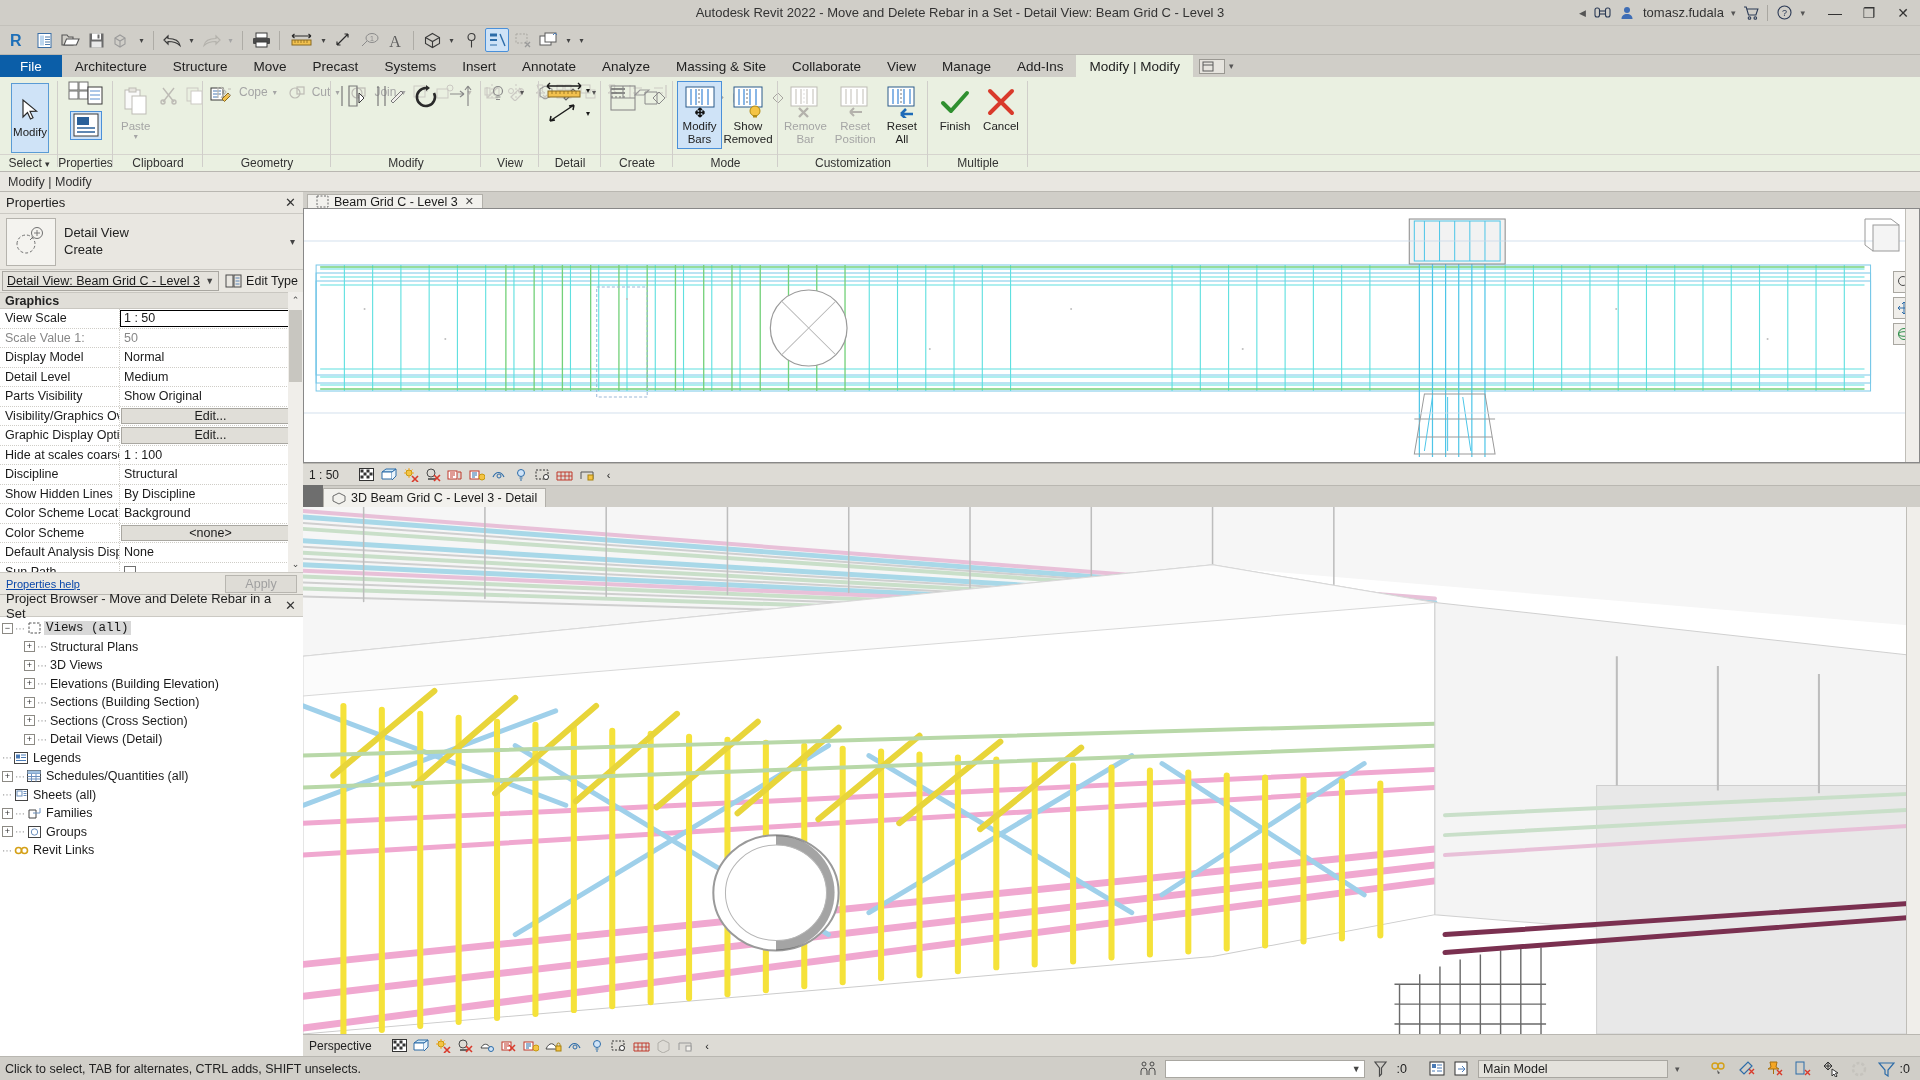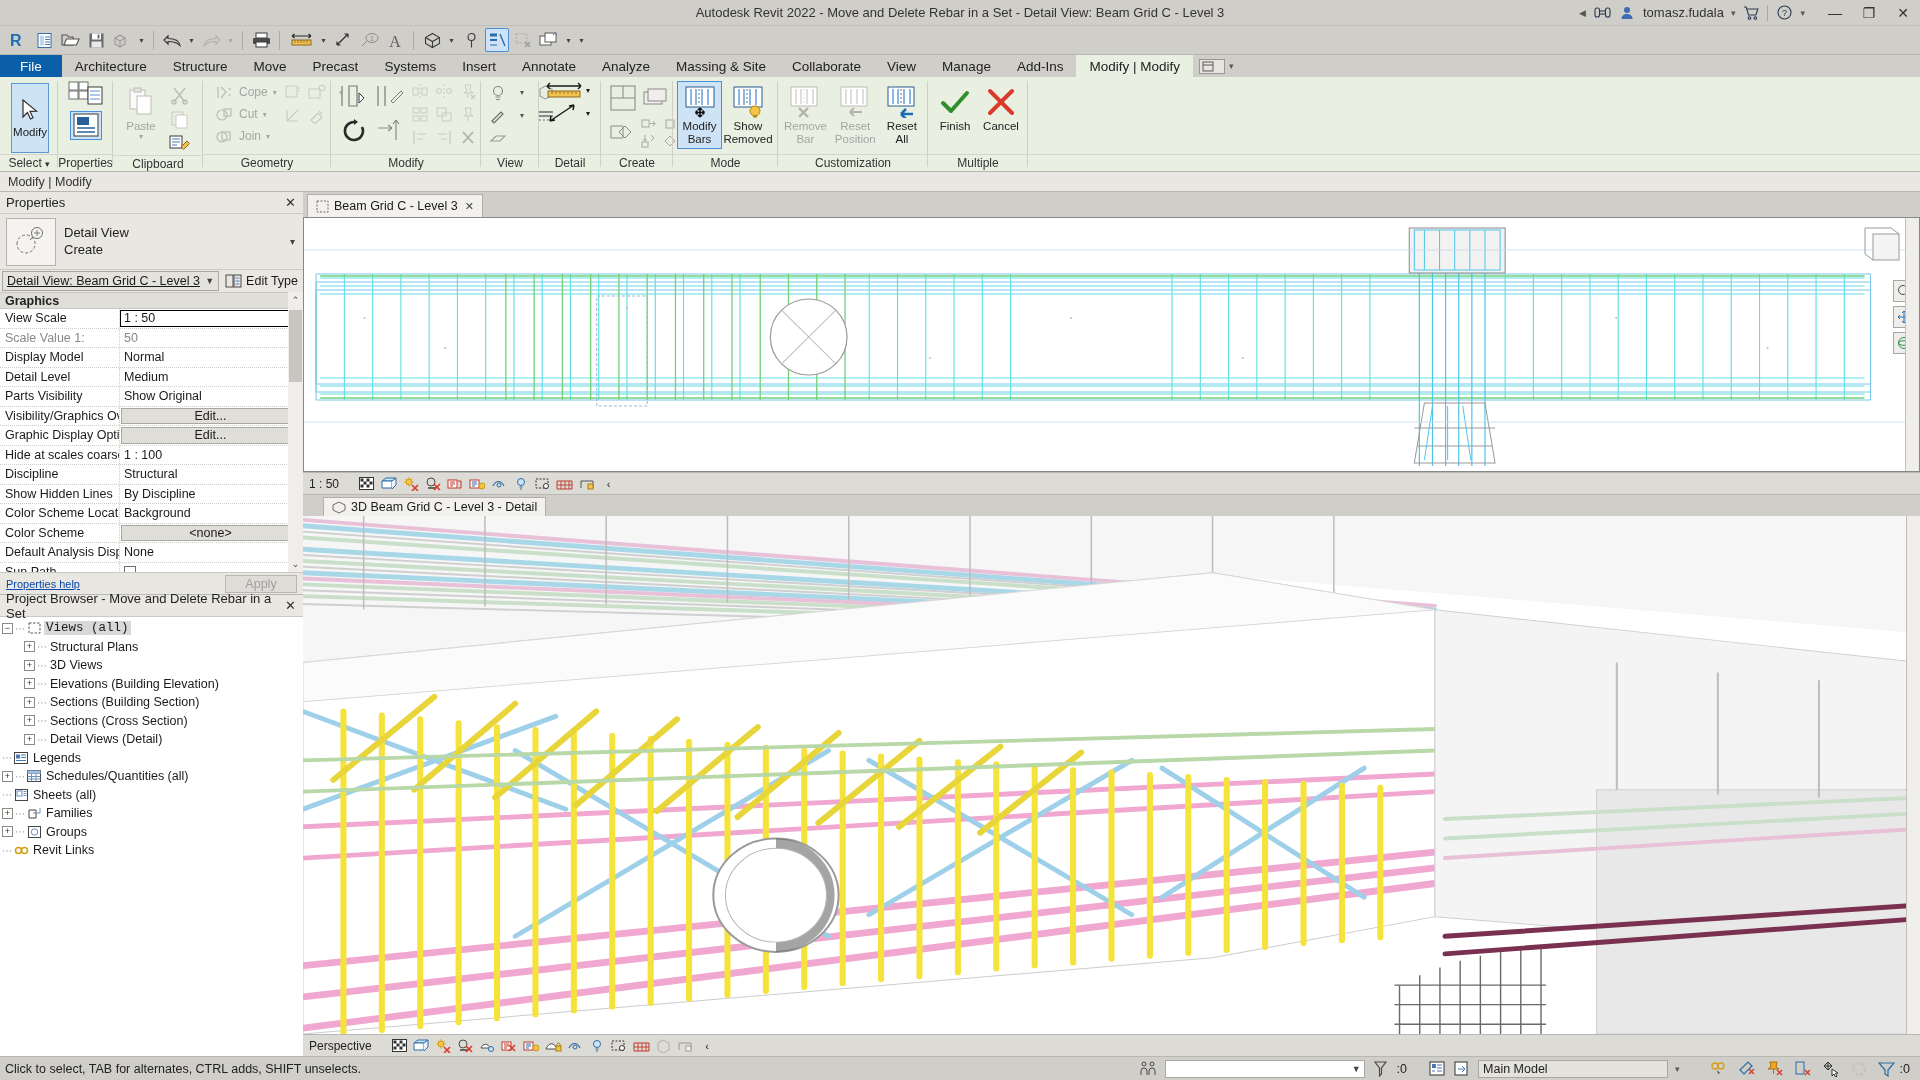--- a/index.html
+++ b/index.html
@@ -80,21 +80,21 @@
     border: 1px solid transparent;
   }
   .bigbtn.sel { background: #cfe3f7; border: 1px solid #4a90d9; }
   .bigbtn.dis { color: #a5a5a5; }
   .bigbtn .glyph { height: 34px; display: flex; align-items: center; justify-content: center; }
   .smallbtn {
     height: 22px; display: flex; align-items: center; gap: 3px; padding: 0 3px;
     font-size: 12px; color: #222; border: 1px solid transparent;
   }
   .smallbtn.dis { color: #a5a5a5; }
-  .grid3 { display: flex; flex-direction: column; }
+  .grid3 { display: flex; flex-direction: row; }
   .gridrow { display: flex; align-items: center; }
   .iconcell { width: 24px; height: 23px; display: flex; align-items: center; justify-content: center; }
   .modify-big { width: 52px; height: 70px; background: #cfe3f7; border: 1px solid #5a9bd5;
       display:flex; flex-direction:column; align-items:center; justify-content:center; gap:2px; margin: 2px 4px 0 6px;}
 
   
   .optionsbar {
     height: 20px; background: #e9e7e1; border-bottom: 1px solid #b9b7b1;
     display: flex; align-items: center; padding-left: 8px; font-size: 12.5px; color: #333;
   }
@@ -165,40 +165,40 @@
   .tnode { height: 18.5px; display: flex; align-items: center; gap: 2px; white-space: nowrap; }
   .tw { width: 11px; height: 11px; border: 1px solid #8c8a84; background: #fff; font-size: 9px;
         display: flex; align-items: center; justify-content: center; line-height: 1; color: #333; }
   .tdots { width: 9px; color: #999; font-size: 10px; text-align:center;}
   .ticon { width: 16px; height: 15px; display: flex; align-items: center; justify-content: center; }
   .tlabel { padding: 0 2px; }
   .tlabel.sel { background: #d8d8d8; font-family: Liberation Mono, monospace; }
 
   
   .viewcol { flex: 1; display: flex; flex-direction: column; min-width: 0; background: #6e6e6e; }
-  .vtabs { height: 25px; background: #d0cec8; display: flex; align-items: stretch; padding-left: 4px; }
+  .vtabs { height: 16px; background: #d0cec8; display: flex; align-items: stretch; padding-left: 4px; }
   .vtab {
     display: flex; align-items: center; gap: 5px; padding: 0 8px; font-size: 12.5px;
     background: #f2f1ed; border: 1px solid #b2b0aa; border-bottom: none; margin-top: 2px;
   }
   .vtab .close { font-size: 11px; color: #444; margin-left: 2px; }
 
   .viewport { position: relative; background: #fff; overflow: hidden; }
   .vp-top { height: 255px; border: 1px solid #888; }
   .vp-bottom { flex: 1; min-height: 0; }
 
   .vctrl {
     height: 22px; background: #dddbd5; display: flex; align-items: center; gap: 5px;
     padding: 0 6px; font-size: 12px; color: #222; border-top: 1px solid #b9b7b1;
   }
   .vctrl .scale { padding-right: 14px; }
   .vc-ico { width: 17px; height: 17px; display: flex; align-items: center; justify-content: center; }
 
-  .vtabs2 { height: 22px; background: #d0cec8; display: flex; align-items: stretch; padding-left: 20px;
-            border-top: 1px solid #b9b7b1; }
+  .vtabs2 { height: 22px; background: #d0cec8; display: flex; align-items: stretch; padding-left: 0;
+            border-top: 1px solid #b9b7b1; margin-left: 20px; }
 
   
   .navcube { position: absolute; right: 8px; top: 6px; width: 54px; height: 54px; }
   .vp-right-tools { position: absolute; right: 4px; top: 62px; display:flex; flex-direction:column; gap: 4px; }
   .vtool { width: 22px; height: 22px; background: #f0eeea; border: 1px solid #a9a7a1;
            display:flex; align-items:center; justify-content:center; }
 
   
   .vscroll { position: absolute; right: 0; top: 0; bottom: 0; width: 14px; background: #f0eeea; border-left: 1px solid #c0beb8;}
 

